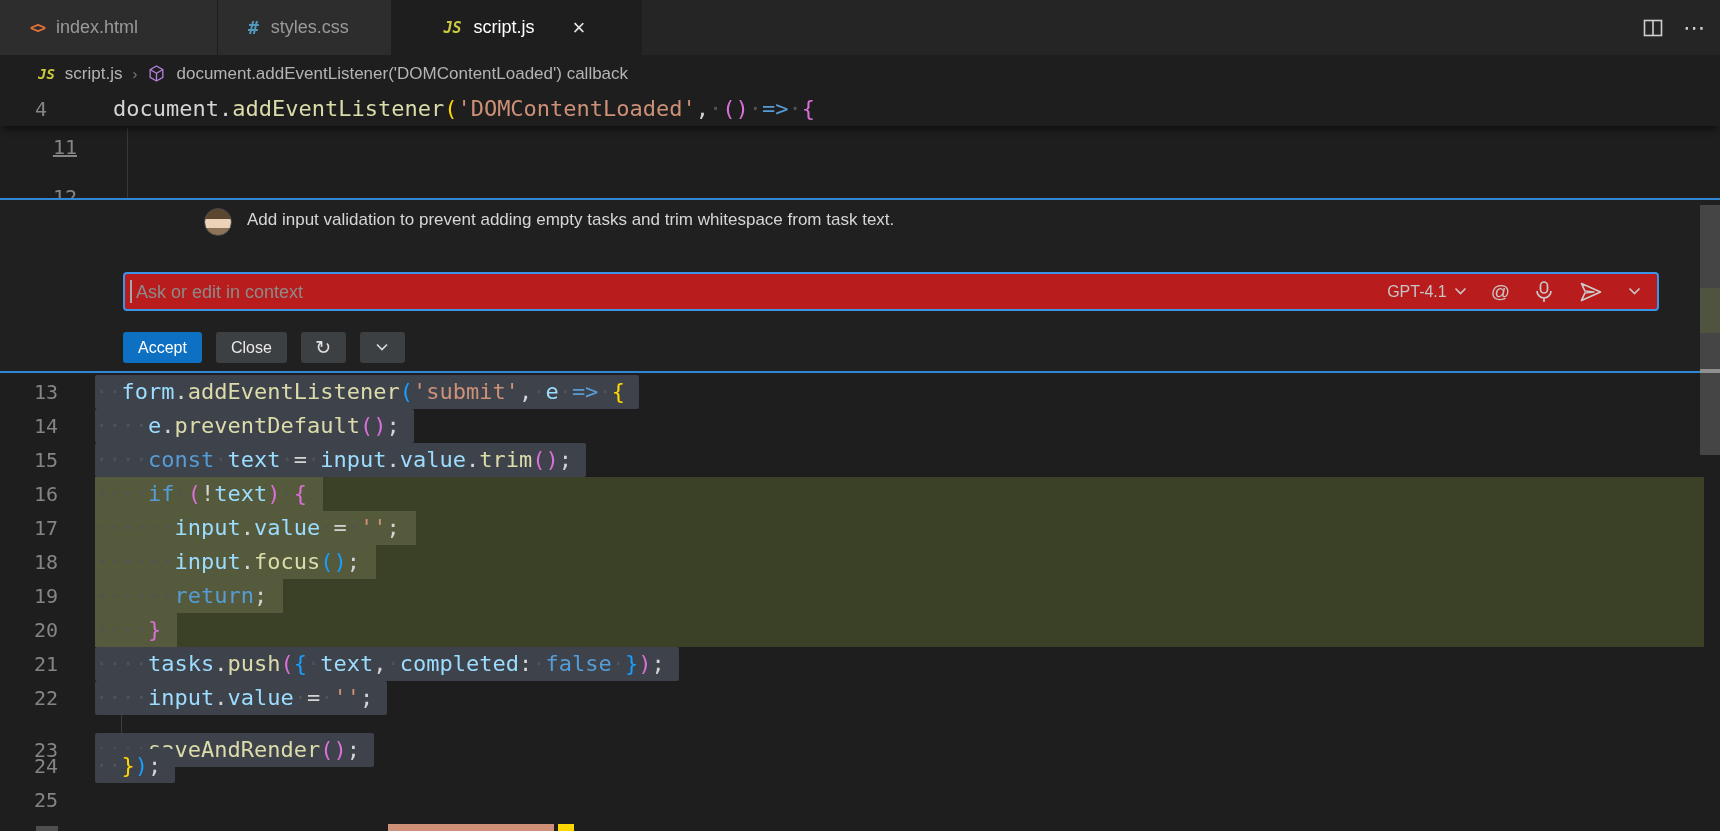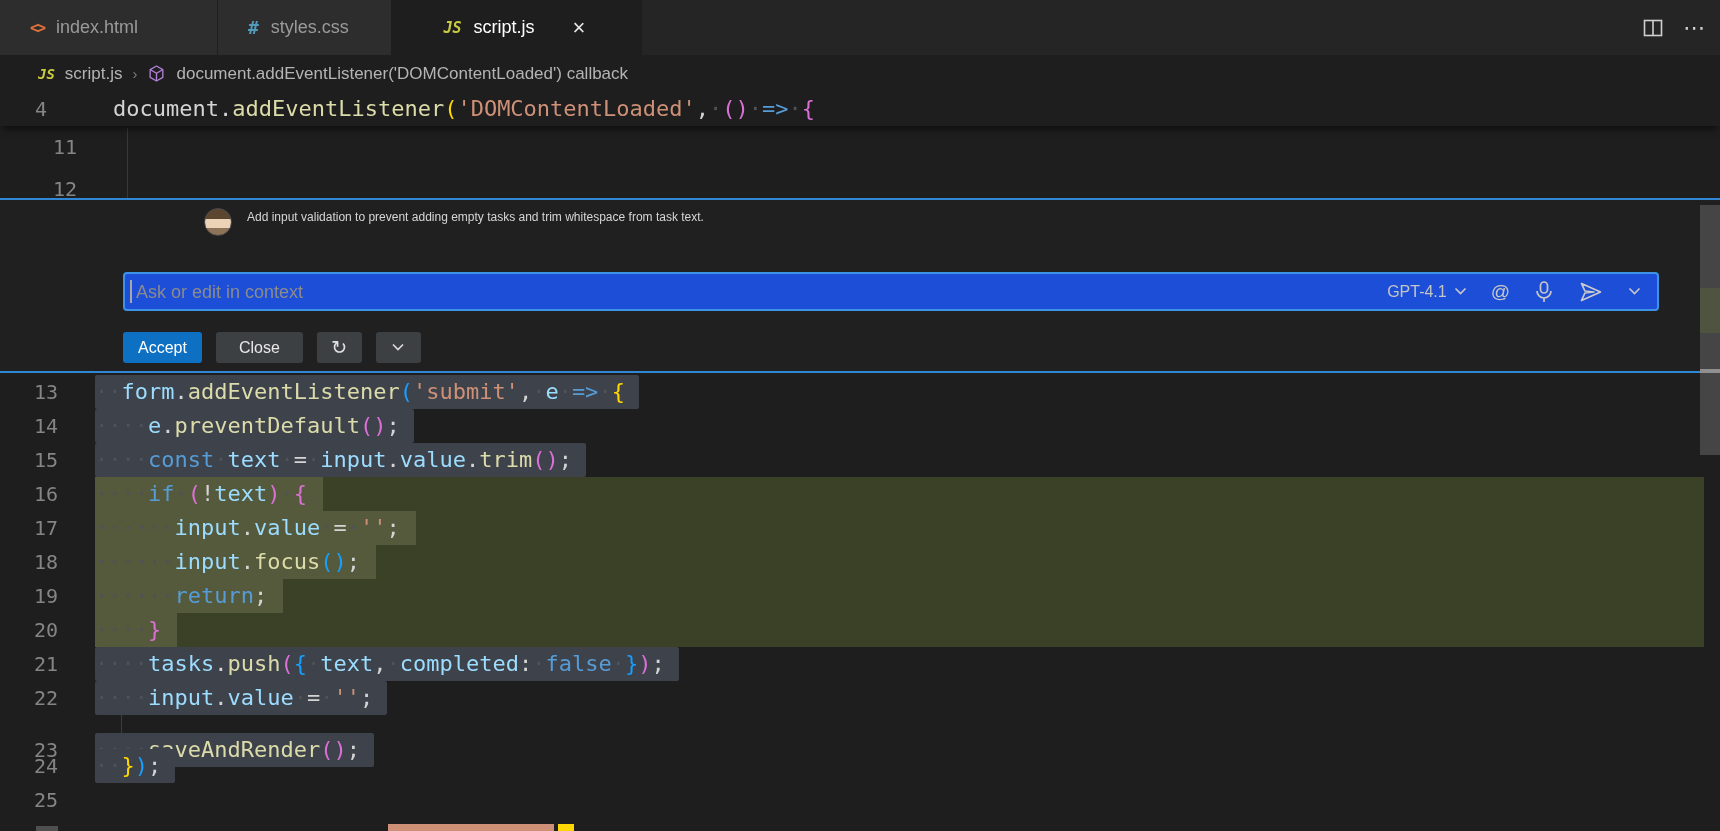--- a/index.html
+++ b/index.html
@@ -31,47 +31,47 @@
   .c-str{color:#ce9178}.c-b1{color:#ffd700}.c-b2{color:#da70d6}.c-b3{color:#179fff}.c-ws{color:#4f5257}
   .lnum{position:absolute;left:0;text-align:right;color:#858585;font-family:"DejaVu Sans Mono",monospace;font-size:20px;line-height:34px;}
   
   #sticky{left:0;top:92px;width:1720px;height:34px;background:#1e1e1e;z-index:6;
     box-shadow:0 6px 7px -3px rgba(0,0,0,0.55);}
   #sticky .code{position:absolute;left:113px;top:0;line-height:34px;}
   #sticky .lnum{width:47px;}
   
   #topcode{left:0;top:128px;width:1720px;height:70px;background:#1e1e1e;}
   #topcode .trow{position:absolute;left:0;width:1720px;height:34px;}
-  #topcode .lnum{width:77px;}
+  #topcode .lnum{width:77px;text-decoration:underline;}
   #topcode .code{position:absolute;left:127px;top:0;line-height:34px;}
   #topguide{left:127px;top:0;width:1px;height:70px;background:#383838;}
   
   #chatzone{left:0;top:198px;width:1720px;height:175px;background:#202020;box-sizing:border-box;
     border-top:2px solid #3087d6;border-bottom:2px solid #3087d6;}
   #avatar{left:204px;top:8px;width:28px;height:28px;border-radius:50%;
     background:linear-gradient(180deg,#5d462f 0%,#5d462f 40%,#ecd2b6 40%,#ecd2b6 74%,#8d7358 74%);
     border:1px solid #4a4a4a;box-sizing:border-box;}
-  #chat-message{left:247px;top:10px;font-size:12px;color:#d6d6d6;}
-  #inputbox{left:123px;top:72px;width:1536px;height:39px;background:#1d4ed8;border:2px solid #3d93e8;
+  #chat-message{left:247px;top:10px;font-size:17px;color:#d6d6d6;}
+  #inputbox{left:123px;top:72px;width:1536px;height:39px;background:#b91c1c;border:2px solid #3d93e8;
     border-radius:4px;box-sizing:border-box;}
   #caret{position:absolute;left:5px;top:6px;width:2px;height:23px;background:#a8a8a8;}
   #chat-input{position:absolute;left:9px;top:0;width:1100px;height:35px;background:transparent;border:none;outline:none;
     font-size:18px;color:#d4d4d4;font-family:"Liberation Sans","DejaVu Sans",sans-serif;}
   #chat-input::placeholder{color:#8b8b8b;opacity:1;}
   #input-controls{position:absolute;right:16px;top:0;height:35px;display:flex;align-items:center;gap:24px;}
   .ctrl{display:flex;align-items:center;gap:7px;color:#c8c8c8;cursor:pointer;text-align:right;}
   #model-label{font-size:16px;color:#c5c5c5;}
   #at-glyph{font-size:19px;}
   svg.icon{display:block;}
   
   #actions{left:123px;top:132px;display:flex;gap:14px;height:31px;}
   .btn{height:31px;border:none;border-radius:3px;font-size:16px;display:flex;align-items:center;justify-content:center;
     cursor:pointer;font-family:"Liberation Sans","DejaVu Sans",sans-serif;}
   #btn-accept{background:#0e70c2;color:#ffffff;padding:0 15px;}
-  #btn-close{background:#3d4043;color:#e8e8e8;padding:0 23px;}
+  #btn-close{background:#3d4043;color:#e8e8e8;padding:0 15px;}
   .btn.iconbtn{background:#3d4043;color:#e0e0e0;width:45px;font-size:19px;}
   
   #codearea{left:0;top:373px;width:1720px;height:458px;background:#1e1e1e;overflow:hidden;}
   .crow{position:absolute;left:0;width:1704px;height:34px;}
   .crow .lnum{width:58px;}
   .crow .code{position:absolute;left:95px;top:0;line-height:34px;z-index:2;}
   .band{position:absolute;left:95px;right:0;top:0;height:34px;background:#3a4127;z-index:0;}
   .bgwrap{display:inline-block;line-height:34px;}
   .hl-gray .bgwrap{background:#3e424b;padding-right:14px;border-radius:2px;}
   .hl-green .bgwrap{background:#555a3c;padding-right:16px;}
@@ -123,21 +123,21 @@
   <div class="abs" id="sticky">
     <span class="lnum">4</span>
     <span class="code mono" id="sticky-code"><span class="c-pl">document.</span><span class="c-fn">addEventListener</span><span class="c-b1">(</span><span class="c-str">'DOMContentLoaded'</span><span class="c-pl">,</span><span class="c-ws">·</span><span class="c-b2">()</span><span class="c-ws">·</span><span class="c-kw">=&gt;</span><span class="c-ws">·</span><span class="c-b2">{</span></span>
   </div>
 
   <div class="abs" id="topcode">
     <div class="abs" id="topguide"></div>
   <div class="trow" style="top: 2px;">
         <span class="lnum">11</span>
       </div>
-      <div class="trow" style="top: 44px;">
+      <div class="trow" style="top: 52px;">
         <span class="lnum">12</span>
         <span class="code mono"></span>
       </div>
     </div>
 
   <div class="abs" id="chatzone">
     <div class="abs" id="avatar"></div>
     <div class="abs" id="chat-message">Add input validation to prevent adding empty tasks and trim whitespace from task text.</div>
 
     <div class="abs" id="inputbox">

